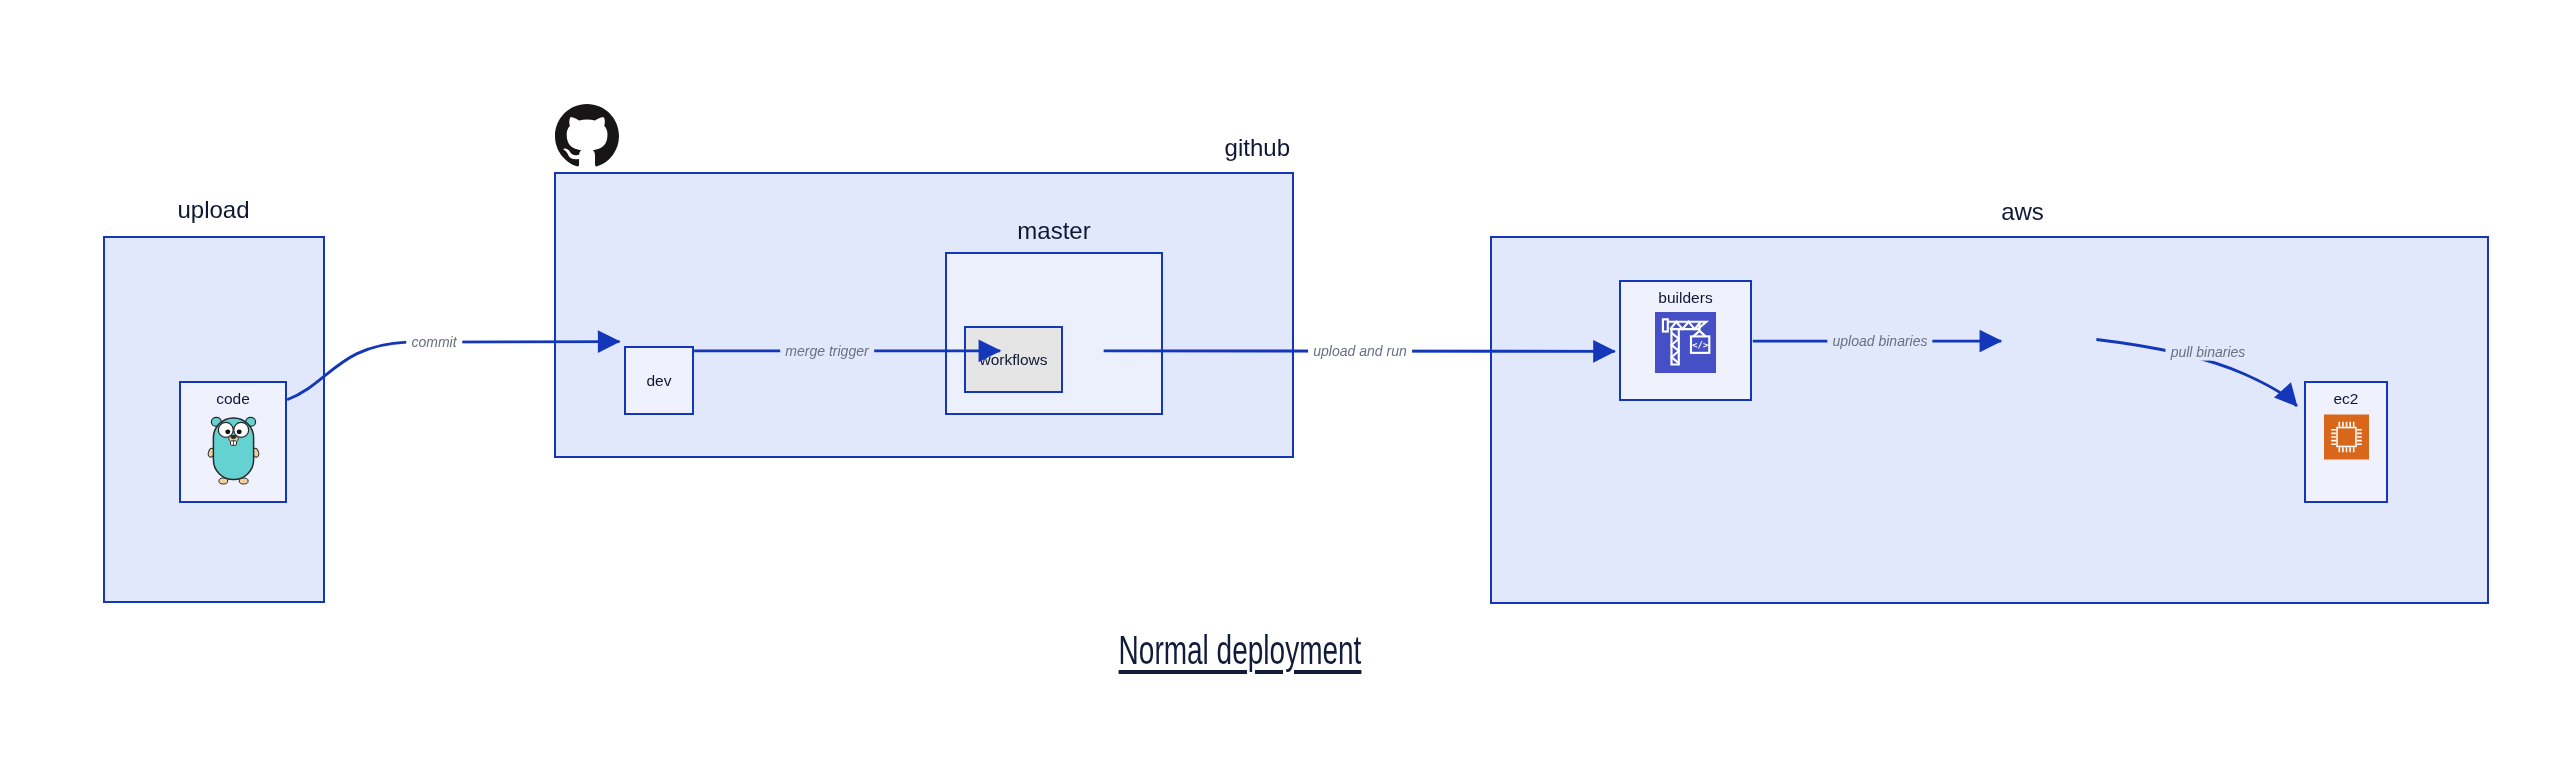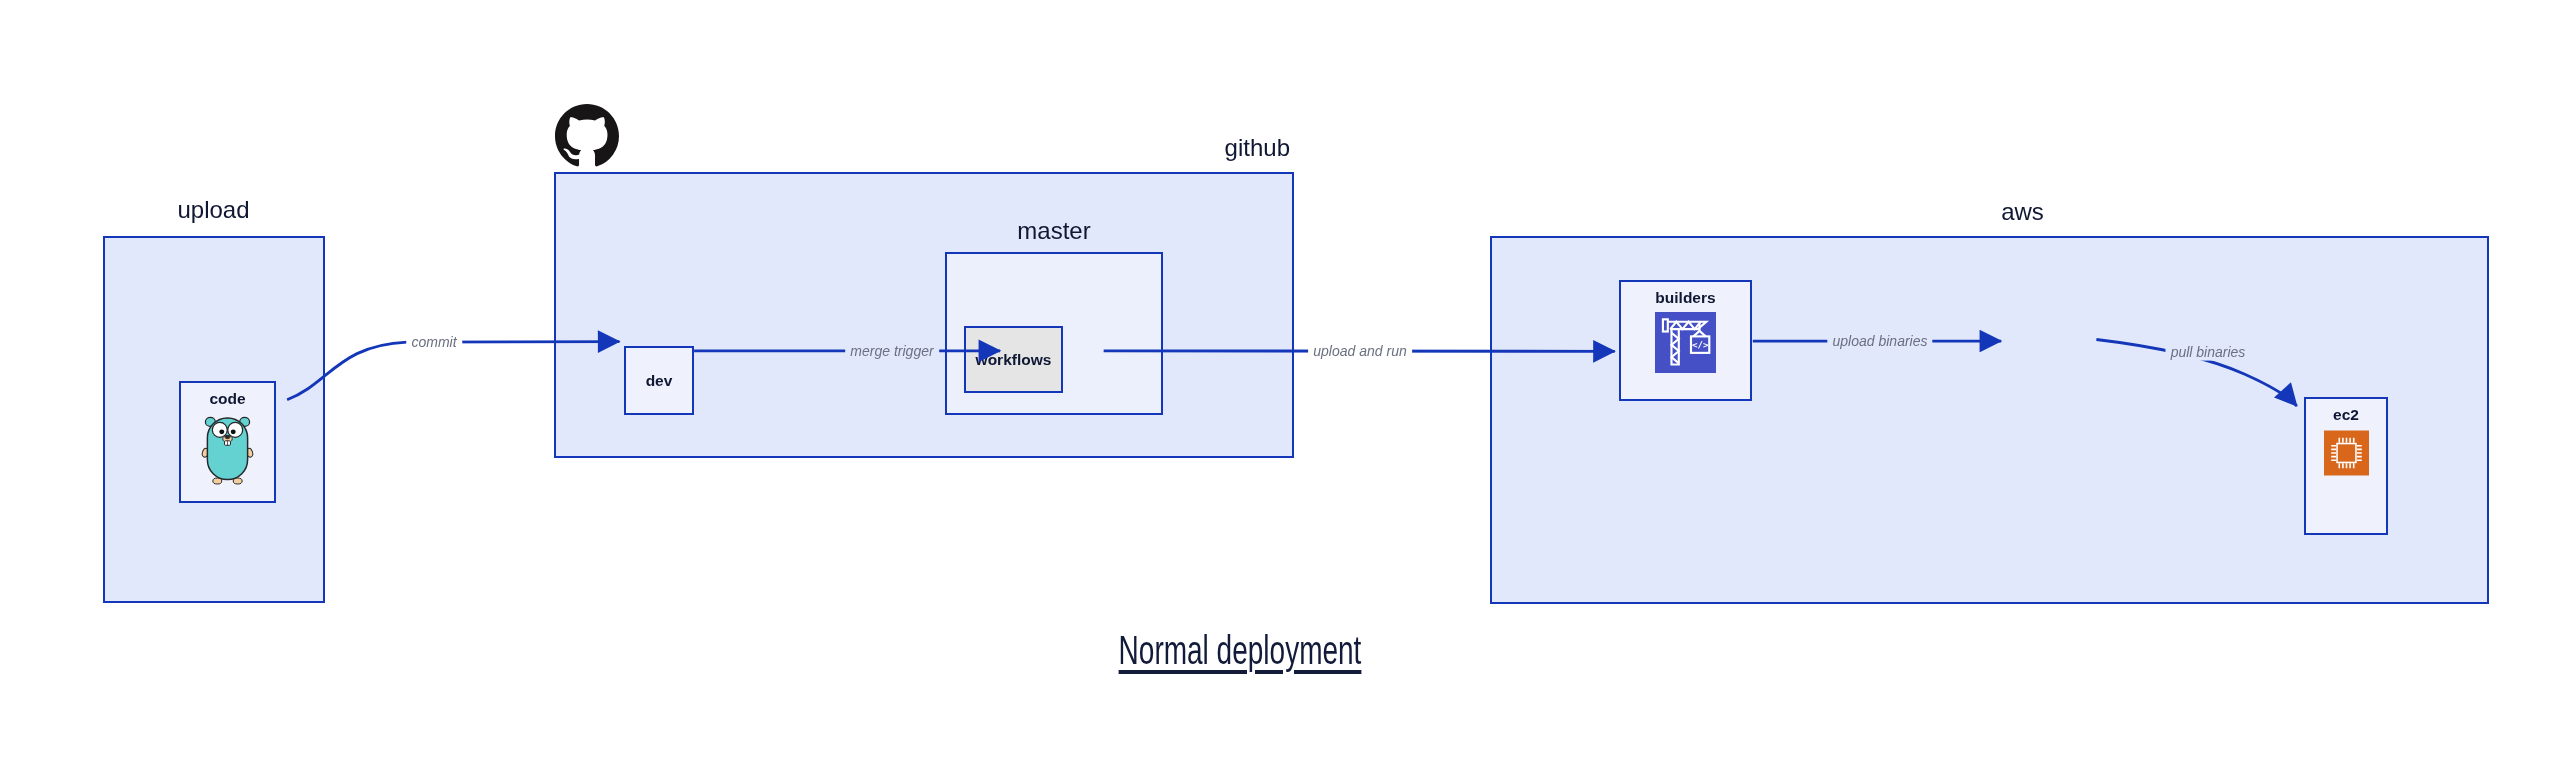--- a/index.html
+++ b/index.html
@@ -5,21 +5,21 @@
   html,body{margin:0;padding:0;background:#ffffff;}
   body{font-family:"Liberation Sans", sans-serif;}
   .canvas{position:relative;width:2604px;height:781px;background:#ffffff;overflow:hidden;}
 
   .box{position:absolute;box-sizing:border-box;border:2.6px solid #1337b8;background:#e2e8fb;z-index:1;}
   .box.mid{background:#ecf0fd;z-index:2;}
   .box.leaf{border-width:2.1px;background:#eff2fd;z-index:3;display:flex;flex-direction:column;align-items:center;padding-top:7.2px;gap:6.2px;}
   .box.leaf.center{justify-content:center;padding-top:0;gap:0;}
 
   .glabel{position:absolute;color:#0f1733;font-size:24px;line-height:1.1;z-index:4;white-space:nowrap;}
-  .nlabel{color:#0f1733;font-size:15.5px;font-weight:bold;line-height:1.1;white-space:nowrap;}
+  .nlabel{color:#0f1733;font-size:15.5px;font-weight:normal;line-height:1.1;white-space:nowrap;}
 
   .edge-layer{position:absolute;left:0;top:0;z-index:5;pointer-events:none;}
 
   .edge-label{position:absolute;z-index:6;transform:translate(-50%,-52%);font-size:14px;font-style:italic;color:#6a7080;line-height:1.15;padding:1px 5.2px;white-space:nowrap;}
   .edge-label.on-white{background:#ffffff;}
   .edge-label.on-panel{background:#e2e8fb;}
 
   .diagram-title{position:absolute;left:1240px;top:628px;transform:translateX(-50%) scaleX(0.70);transform-origin:center top;color:#131b3a;font-size:40px;line-height:1.1;white-space:nowrap;z-index:6;text-decoration:underline;text-decoration-thickness:3.6px;text-underline-offset:5.7px;}
 
   .icon-abs{position:absolute;z-index:4;}
@@ -42,21 +42,21 @@
   </svg>
 
   <div class="box" style="left:103px;top:236px;width:222px;height:367px;"></div>
 
   <div class="box" style="left:554px;top:172px;width:740px;height:286px;"></div>
 
   <div class="box mid" style="left:945px;top:252px;width:218px;height:163px;"></div>
 
   <div class="box" style="left:1490px;top:236px;width:999px;height:368px;"></div>
 
-  <div class="box leaf" style="left:179px;top:381px;width:97px;height:122px;">
+  <div class="box leaf" style="left:179px;top:381px;width:108px;height:122px;">
     <div class="nlabel">code</div>
     <svg width="53" height="72" viewBox="0 0 105 145">
       <ellipse cx="18" cy="18" rx="10" ry="9" fill="#63d2d0" stroke="#26282b" stroke-width="2.5"></ellipse>
       <ellipse cx="87" cy="18" rx="10" ry="9" fill="#63d2d0" stroke="#26282b" stroke-width="2.5"></ellipse>
       <ellipse cx="8" cy="80" rx="6" ry="9" fill="#f3cf9f" stroke="#26282b" stroke-width="2" transform="rotate(18 8 80)"></ellipse>
       <ellipse cx="97" cy="80" rx="6" ry="9" fill="#f3cf9f" stroke="#26282b" stroke-width="2" transform="rotate(-18 97 80)"></ellipse>
       <ellipse cx="32" cy="137" rx="9" ry="6" fill="#f3cf9f" stroke="#26282b" stroke-width="2"></ellipse>
       <ellipse cx="73" cy="137" rx="9" ry="6" fill="#f3cf9f" stroke="#26282b" stroke-width="2"></ellipse>
       <rect x="12" y="10" width="81" height="124" rx="40" fill="#63d2d0" stroke="#26282b" stroke-width="3"></rect>
       <circle cx="37" cy="34" r="15" fill="#ffffff" stroke="#26282b" stroke-width="2.5"></circle>
@@ -90,21 +90,21 @@
         <path d="M27 34 L39 44 L27 54 L39 64 L27 74 L39 84"></path>
         <path d="M73 20 V32"></path>
         <path d="M63 40 L73 31 L83 40"></path>
         <rect x="59" y="40" width="30" height="27"></rect>
       </g>
       <text x="74" y="59" text-anchor="middle" font-size="15" font-weight="bold" fill="#ffffff" font-family="DejaVu Sans Mono, monospace">&lt;/&gt;</text>
     </svg>
   </div>
 
 
-  <div class="box leaf" style="left:2304px;top:397px;width:84px;height:138px;">
+  <div class="box leaf" style="left:2304px;top:381px;width:84px;height:122px;">
     <div class="nlabel">ec2</div>
     <svg width="45" height="48" viewBox="0 0 100 100">
       <rect x="0" y="0" width="100" height="100" fill="#d8661b"></rect>
       <g stroke="#ffffff" stroke-width="3.5" fill="none">
         <rect x="29" y="29" width="42" height="42"></rect>
         <path d="M34 27 V16 M42 27 V16 M50 27 V16 M58 27 V16 M66 27 V16"></path>
         <path d="M34 73 V84 M42 73 V84 M50 73 V84 M58 73 V84 M66 73 V84"></path>
         <path d="M27 34 H16 M27 42 H16 M27 50 H16 M27 58 H16 M27 66 H16"></path>
         <path d="M73 34 H84 M73 42 H84 M73 50 H84 M73 58 H84 M73 66 H84"></path>
       </g>
@@ -120,21 +120,21 @@
     <g stroke="#1337b8" stroke-width="5.5" fill="none">
       <path d="M 557 776 C 640 744 656 670 790 664 L 1202 663" marker-end="url(#arrow)"></path>
       <path d="M 1347 681 L 1941 681" marker-end="url(#arrow)"></path>
       <path d="M 2142 681 L 3134 682" marker-end="url(#arrow)"></path>
       <path d="M 3402 662 L 3884 662" marker-end="url(#arrow)"></path>
       <path d="M 4069 659 C 4170 671 4282 693 4356 726 C 4412 751 4442 770 4458 788" marker-end="url(#arrow)"></path>
     </g>
   </svg>
 
   <div class="edge-label on-white" style="left:434px;top:342px;">commit</div>
-  <div class="edge-label on-panel" style="left:892px;top:351px;">merge trigger</div>
+  <div class="edge-label on-panel" style="left:827px;top:351px;">merge trigger</div>
   <div class="edge-label on-white" style="left:1360px;top:351px;">upload and run</div>
   <div class="edge-label on-panel" style="left:1880px;top:341px;">upload binaries</div>
   <div class="edge-label on-panel" style="left:2208px;top:352px;">pull binaries</div>
 
   <div class="diagram-title">Normal deployment</div>
 
 </div>
 
 
 </body></html>

